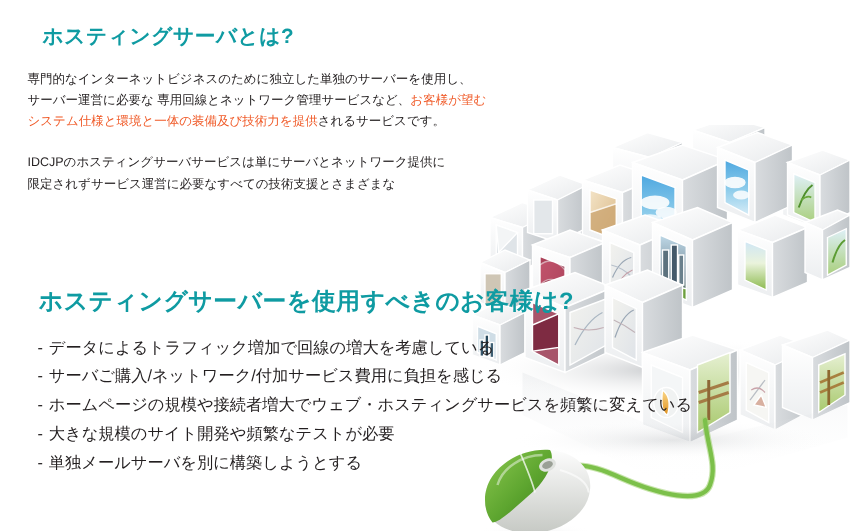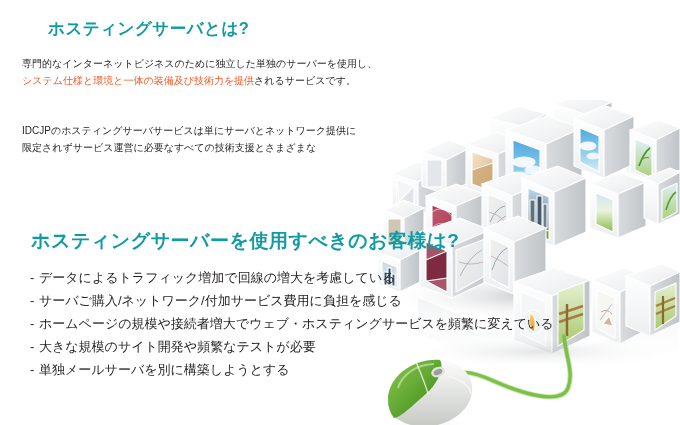--- a/index.html
+++ b/index.html
@@ -40,21 +40,21 @@
   }
 
   .heading {
     position: absolute;
     color: #0f9ba2;
     font-weight: bold;
     letter-spacing: 0.5px;
     white-space: nowrap;
   }
   .heading-1 {
-    left: 48px;
+    left: 34px;
     top: 18px;
     font-size: 16.5px;
   }
   .heading-2 {
     left: 31px;
     top: 228px;
     font-size: 19px;
   }
 
   .para {
@@ -396,20 +396,23 @@
     </svg>
   </div>
 
   <div class="content">
 
     <div class="heading heading-1">ホスティングサーバとは?</div>
 
     <div class="para para-1">
       <span class="line">
         <span>専門的なインターネットビジネスのために独立した単独のサーバーを使用し、</span>
+      </span>
+      <span class="line">
+        <span>サーバー運営に必要な 専用回線とネットワーク管理サービスなど、</span><span class="hl">お客様が望む</span>
       </span>
       <span class="line">
         <span class="hl">システム仕様と環境と一体の装備及び技術力を提供</span><span>されるサービスです。</span>
       </span>
     </div>
 
     <div class="para para-2">
       <span class="line">IDCJPのホスティングサーバサービスは単にサーバとネットワーク提供に</span>
       <span class="line">限定されずサービス運営に必要なすべての技術支援とさまざまな</span>
     </div>

